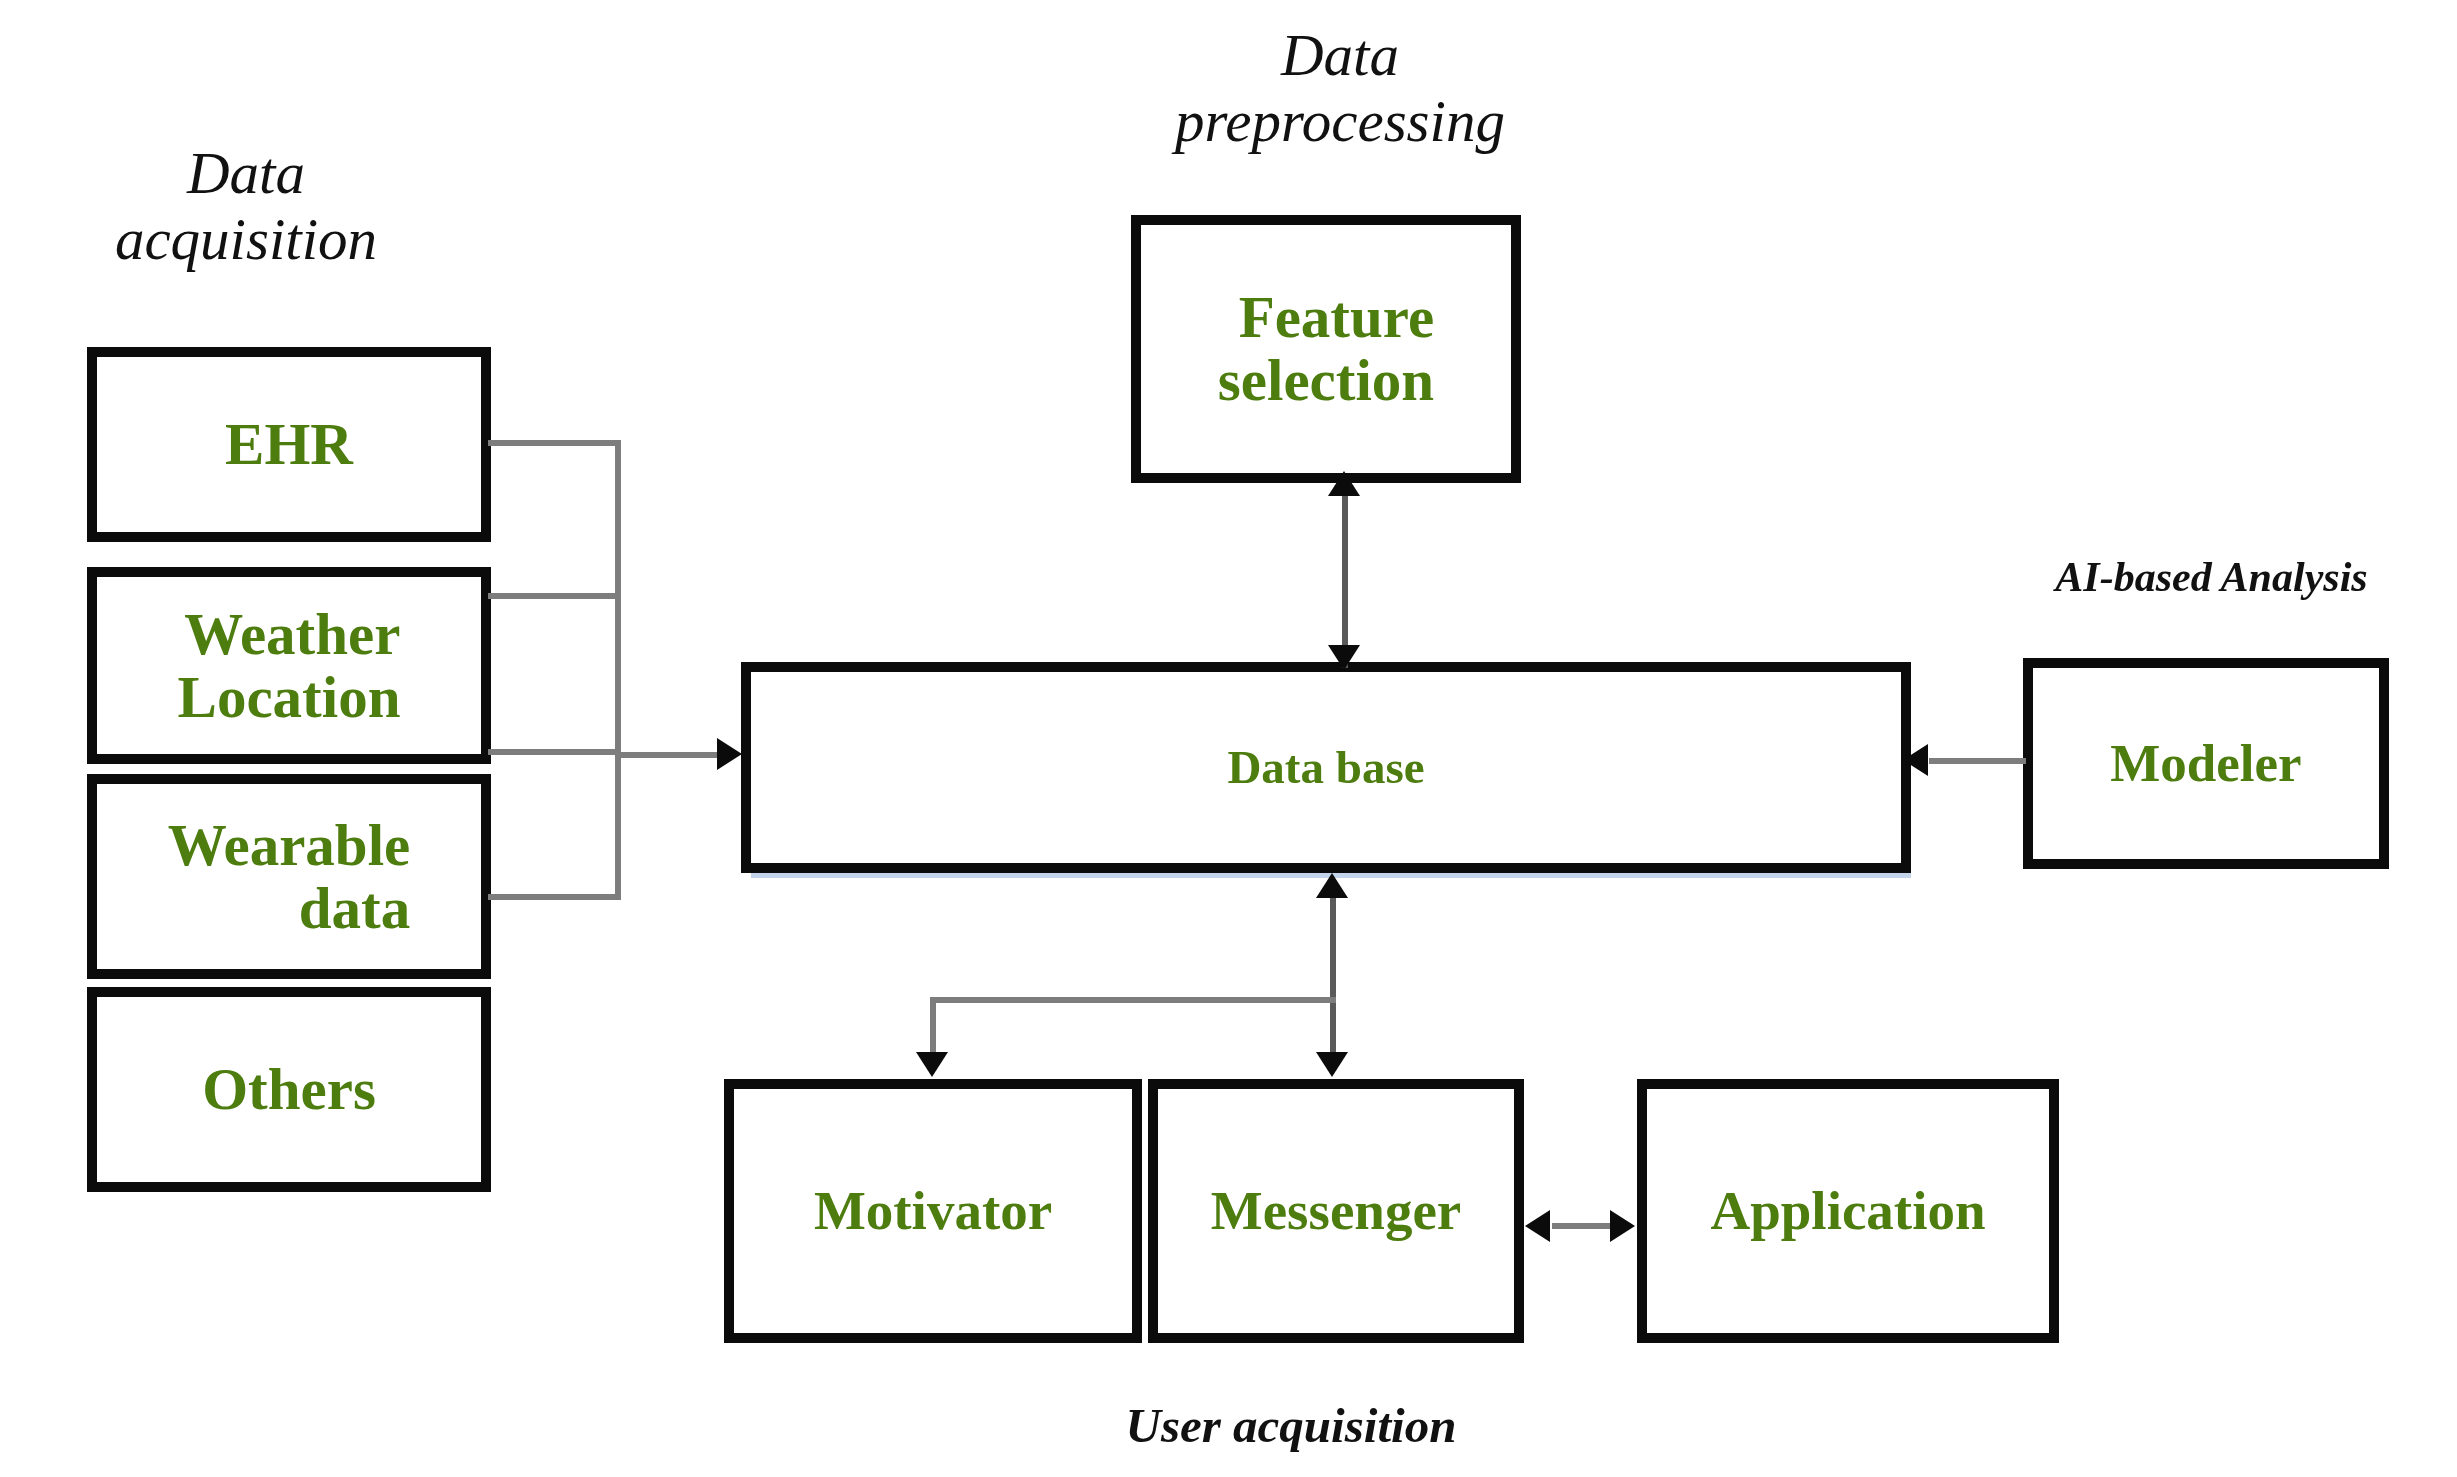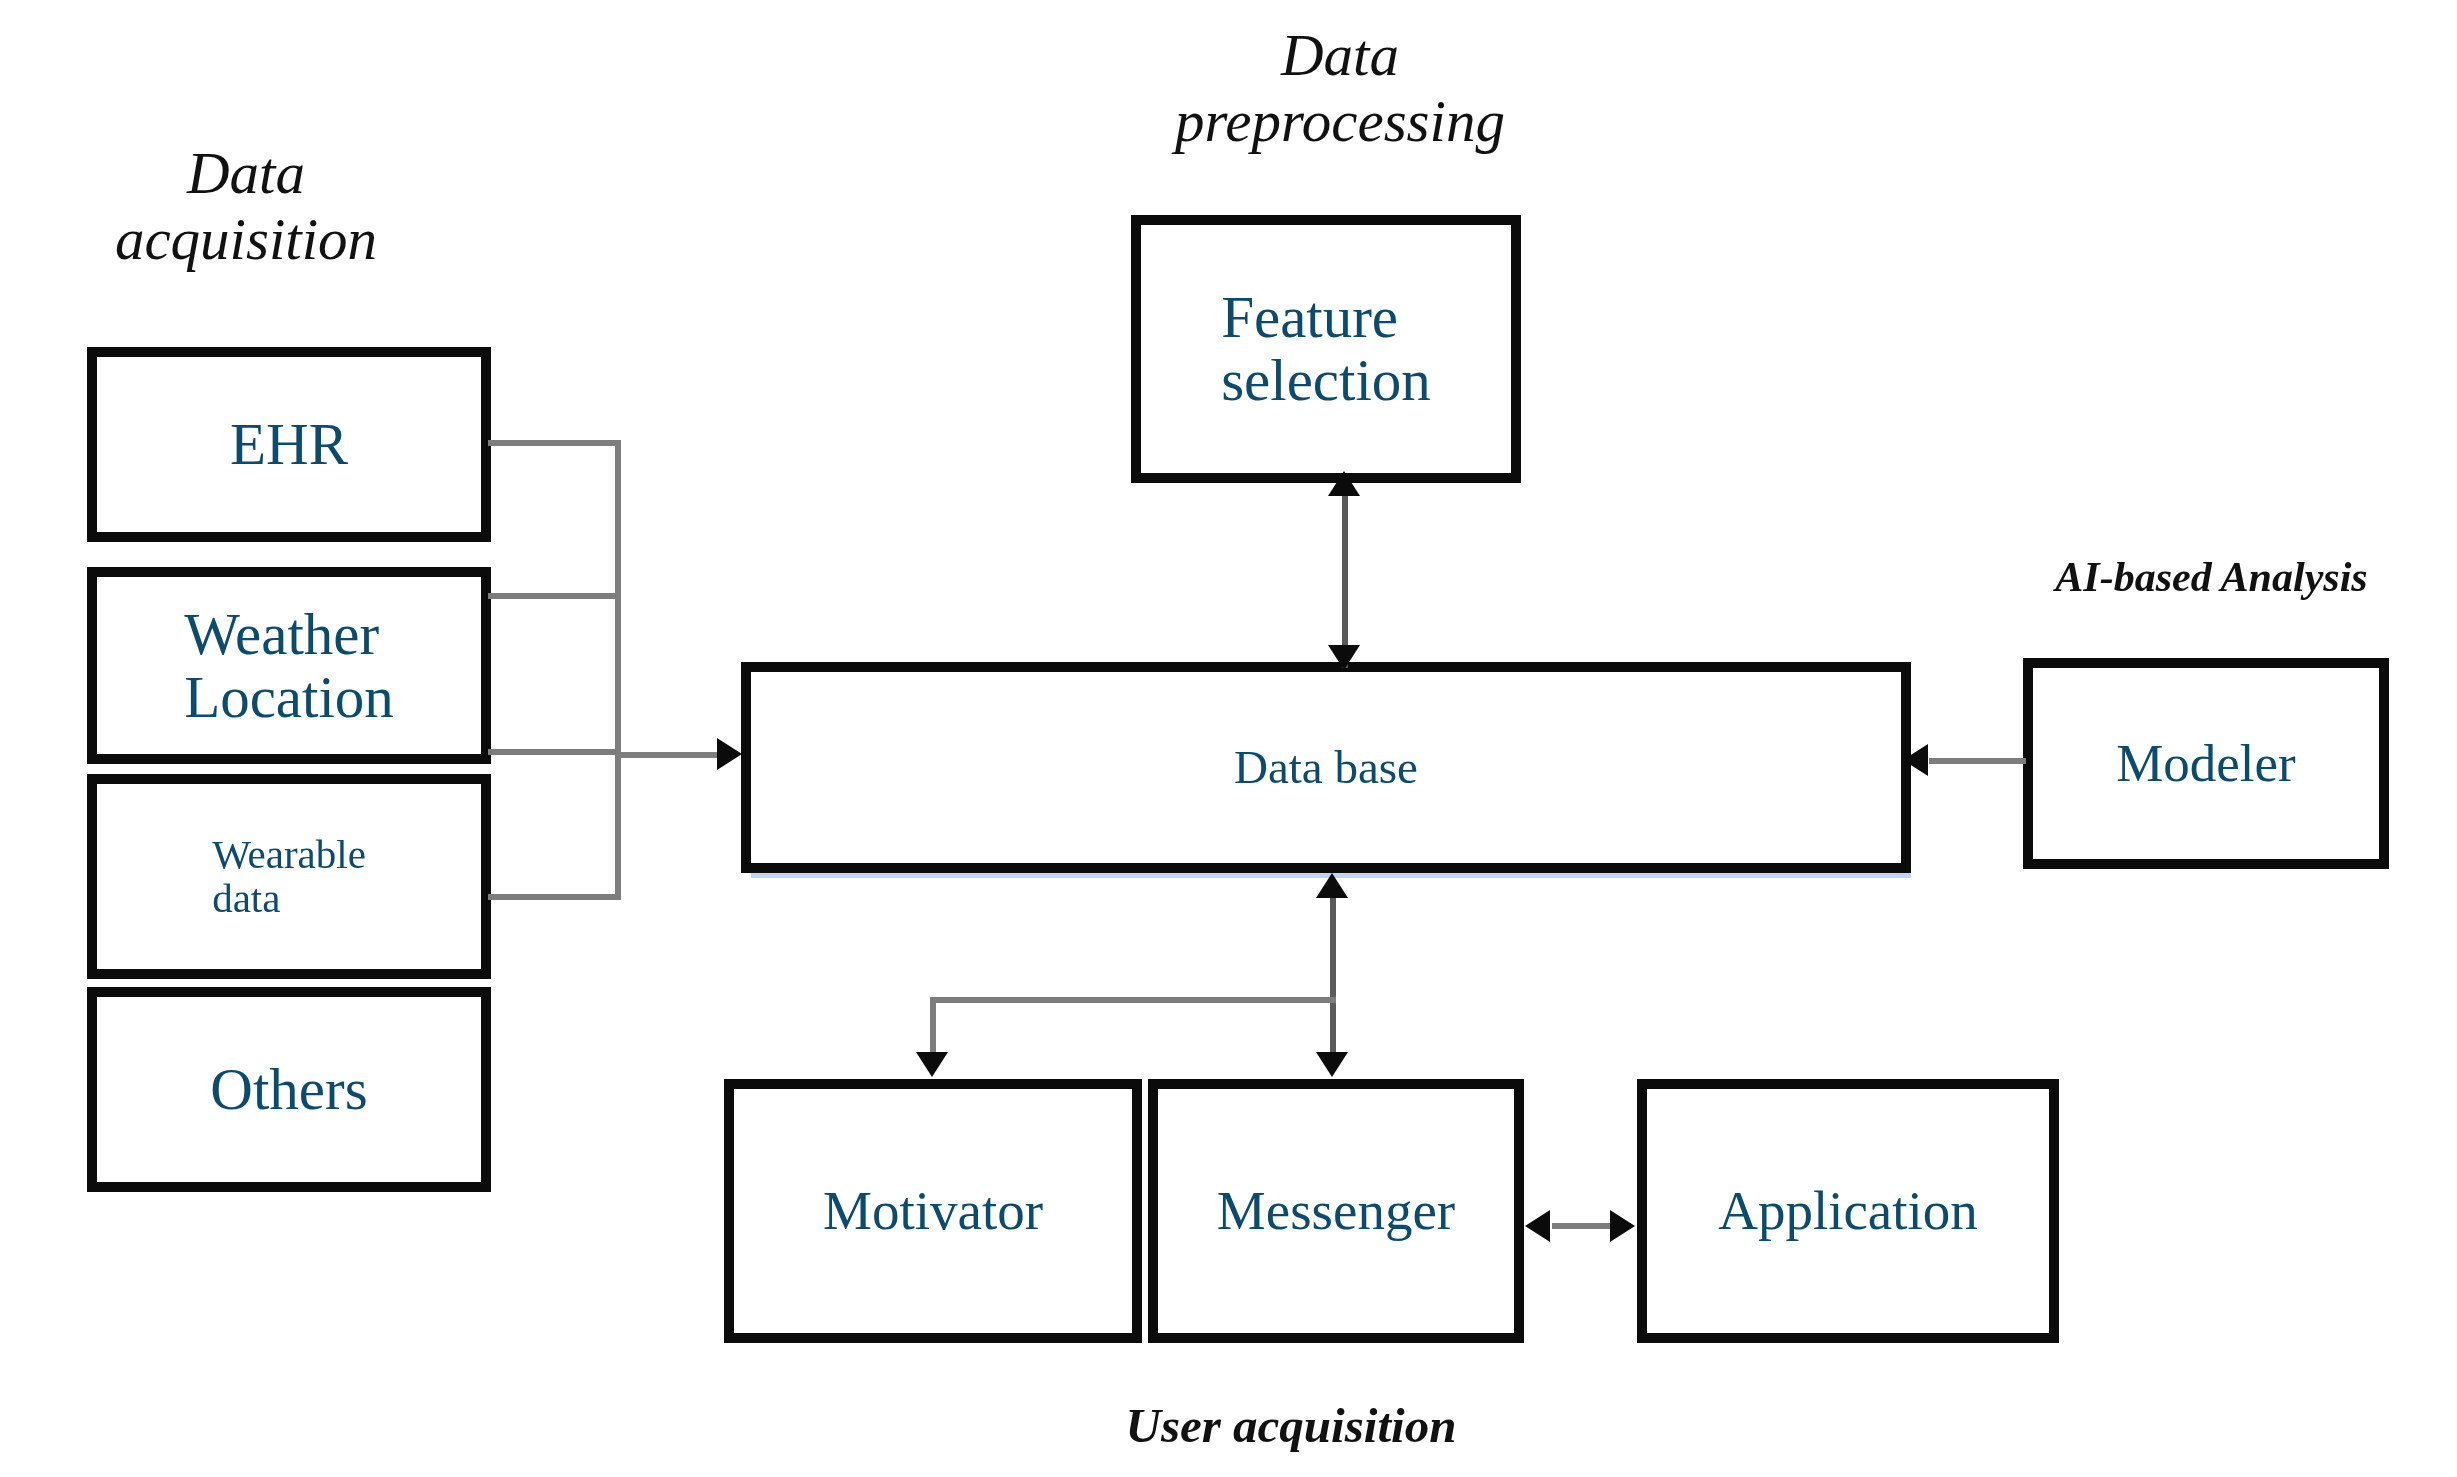--- a/index.html
+++ b/index.html
@@ -17,24 +17,24 @@
   }
   
   .node{
     position:absolute;
     box-sizing:border-box;
     background:#ffffff;
     border:10.8px solid #0b0b0b;
     display:flex;
     align-items:center;
     justify-content:center;
-    text-align:left;
-    color:#0c4a6e;
+    text-align:right;
+    color:#4d7c0f;
     line-height:1.06;
-    font-weight:400;
+    font-weight:700;
   }
   .node .label{
     display:block;
     white-space:pre-line;
     padding:0 5.9px;
   }
   
   .caption{
     position:absolute;
     font-style:italic;
@@ -101,21 +101,21 @@
 
   <div class="node" style="left:87px; top:347px; width:404px; height:195px; font-size:59px;">
     <span class="label">EHR</span>
   </div>
 
   <div class="node" style="left:87px; top:567px; width:404px; height:197px; font-size:59px;">
     <span class="label">Weather
 Location</span>
   </div>
 
-  <div class="node" style="left:87px; top:774px; width:404px; height:205px; font-size:41px;">
+  <div class="node" style="left:87px; top:774px; width:404px; height:205px; font-size:59px;">
     <span class="label">Wearable
 data</span>
   </div>
 
   <div class="node" style="left:87px; top:987px; width:404px; height:205px; font-size:59px;">
     <span class="label">Others</span>
   </div>
 
   <div class="node" style="left:1131px; top:215px; width:390px; height:268px; font-size:59px;">
     <span class="label">Feature

